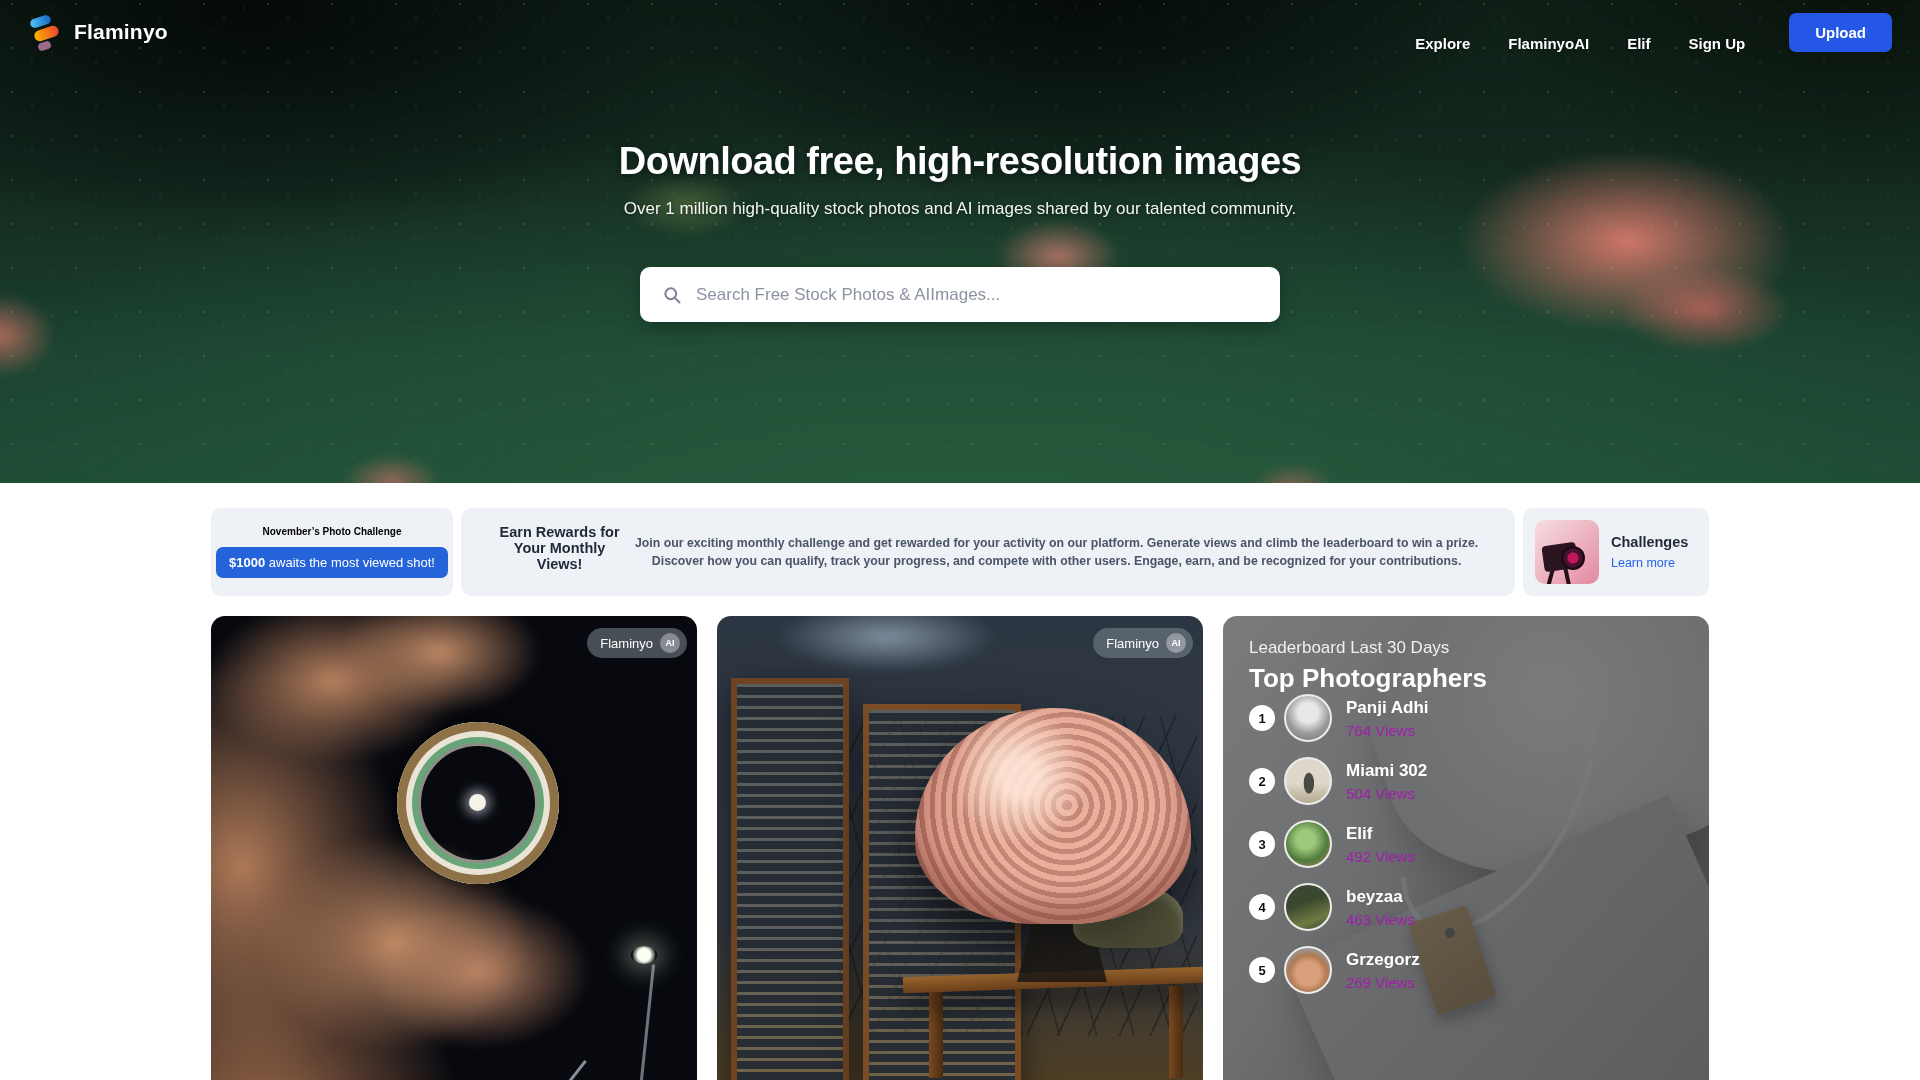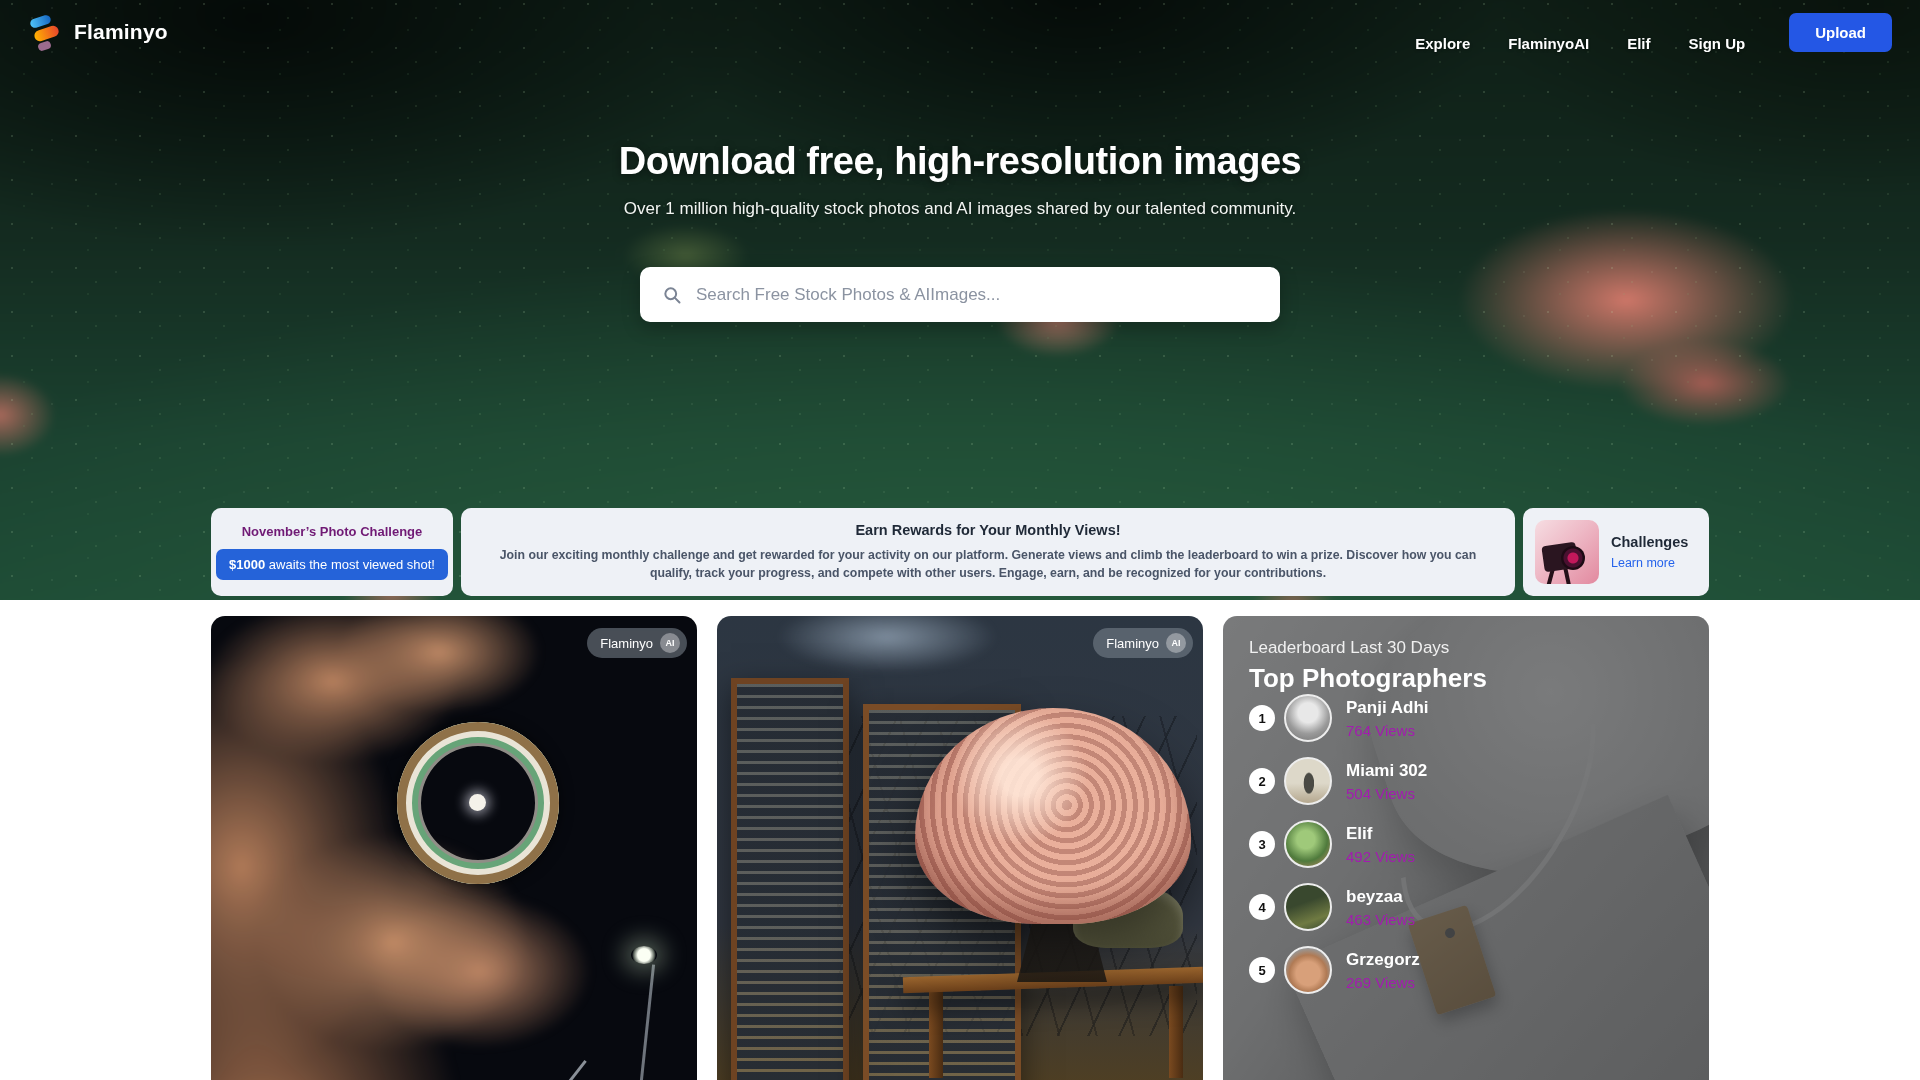--- a/index.html
+++ b/index.html
@@ -19,21 +19,21 @@
   .logo .l3 { width:13px; height:8px; left:10px; top:30px; transform:rotate(-18deg);
               background:#9b6b8e; }
   .brand-name { color:#fff; font-size:21px; font-weight:bold; letter-spacing:.2px; }
   .nav { display:flex; align-items:flex-end; gap:38px; }
   .nav a { color:#fff; font-size:15px; font-weight:bold; text-decoration:none; cursor:pointer;
            text-shadow:0 1px 3px rgba(0,0,0,.35); }
   .upload-btn { background:#2457e5; color:#fff; font-size:15px; font-weight:bold;
                 border:none; border-radius:7px; padding:11px 26px; cursor:pointer; margin-left:6px; }
 
   
-  .hero { position:absolute; top:0; left:0; width:1920px; height:600px; overflow:hidden; }
+  .hero { position:absolute; top:0; left:0; width:1920px; height:483px; overflow:hidden; }
   .hero-bg { position:absolute; inset:-20px; filter:blur(3px);
     background:
       radial-gradient(240px 130px at 84% 50%, rgba(216,122,108,.95), rgba(216,122,108,0) 70%),
       radial-gradient(120px 60px  at 88% 63%, rgba(196,100,92,.8), transparent 72%),
       radial-gradient(90px 55px   at 55% 53%, rgba(214,130,115,.75), transparent 70%),
       radial-gradient(80px 60px   at 1% 68%,  rgba(205,115,102,.8), transparent 70%),
       radial-gradient(70px 40px   at 21% 96%, rgba(205,115,102,.65), transparent 70%),
       radial-gradient(60px 35px   at 67% 97%, rgba(198,108,96,.55), transparent 70%),
       radial-gradient(90px 45px   at 36% 43%, rgba(150,170,90,.35), transparent 70%),
       radial-gradient(700px 320px at 14% 6%,  rgba(4,9,7,.95), transparent 72%),
@@ -61,25 +61,25 @@
   .search-input { border:none; outline:none; flex:1; font-size:17px; color:#333;
                   font-family:"Liberation Sans", sans-serif; }
   .search-input::placeholder { color:#8b93a1; }
 
   
   .container { position:absolute; left:211px; width:1498px; }
   .banners { top:508px; display:flex; gap:8px; }
   .banner-box { background:#eef1f6; border-radius:10px; height:88px; }
   .box-challenge { width:242px; display:flex; flex-direction:column; align-items:center;
                    justify-content:center; gap:10px; }
-  .box-challenge h3 { font-size:13px; color:#701a75; }
+  .box-challenge h3 { font-size:10px; color:#000000; }
   .prize-pill { background:#2563d9; color:#fff; font-size:13px; border-radius:7px;
                 padding:8px 13px; cursor:pointer; }
   .prize-pill b { font-weight:bold; }
-  .box-rewards { flex:1; display:flex; flex-direction:column; align-items:center;
+  .box-rewards { flex:1; display:flex; flex-direction:row; align-items:center;
                  justify-content:center; padding:0 30px; text-align:center; }
   .box-rewards h3 { font-size:14.5px; color:#1f2937; margin-bottom:8px; }
   .box-rewards p { font-size:12.3px; color:#4a5568; line-height:1.5;font-weight:bold; }
   .box-challenges { width:186px; display:flex; align-items:center; gap:12px; padding:0 12px; }
   .challenge-thumb { width:64px; height:64px; border-radius:10px; position:relative; overflow:hidden;
                      background:linear-gradient(135deg,#f6dde2 0%, #eeb9c6 45%, #e2899f 100%); flex:none; }
   .cam-body { position:absolute; left:8px; top:24px; width:34px; height:26px; background:#2a1520;
               border-radius:4px; transform:rotate(-8deg); }
   .cam-lens { position:absolute; left:26px; top:26px; width:24px; height:24px; border-radius:50%;
               background:radial-gradient(circle at 50% 50%, #c2185b 0 5px, #4a1030 6px 9px, #1d0a14 10px); }

